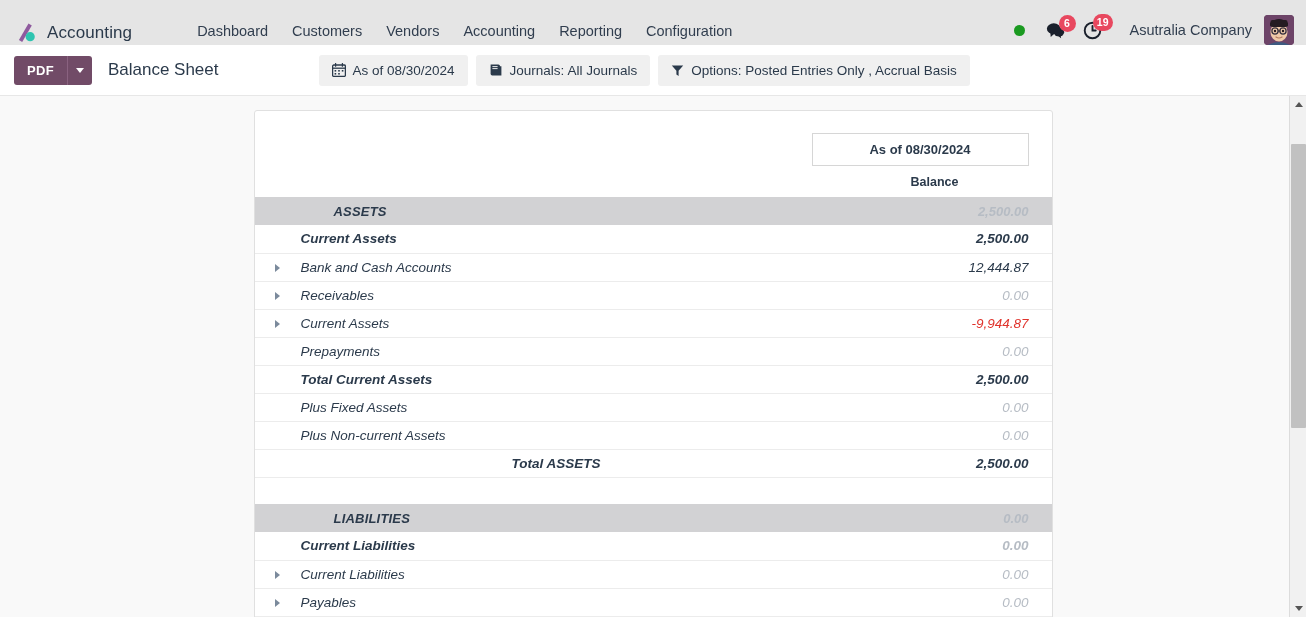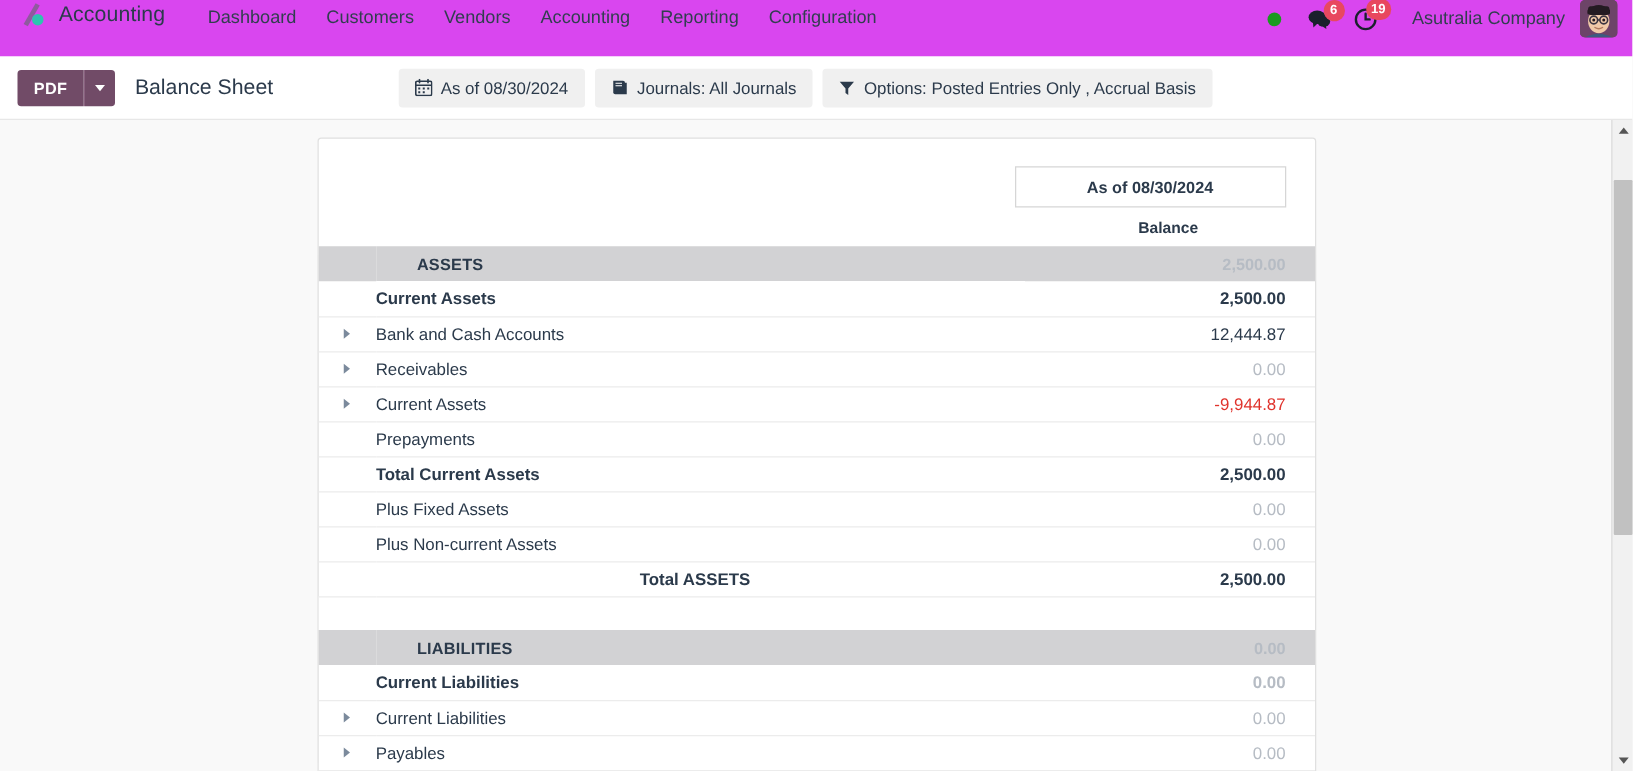--- a/index.html
+++ b/index.html
@@ -8,26 +8,27 @@
     width: 1306px; height: 617px;
     overflow: hidden;
     background: #f9f9f9;
     font-family: "Liberation Sans", sans-serif;
     color: #374151;
   }
 
   
   .navbar {
     height: 45px;
-    background: #d946ef;
-    display: flex;
-    align-items: flex-start;
+    background: #e5e5e5;
+    display: flex;
+    align-items: flex-end;
     padding: 0 12px 0 14px;
     position: relative;
     z-index: 20;
+    gap: 31px;
   }
   .brand-group { display: flex; align-items: center; gap: 9px; }
   .odoo-logo { width: 24px; height: 24px; position: relative; flex: none; }
   .brand-name {
     font-size: 17px;
     color: #2b3a4b;
     letter-spacing: .1px;
     white-space: nowrap;
   }
   .nav-menu { display: flex; align-items: center; margin-left: 22px; gap: 0; }
@@ -194,21 +195,21 @@
     font-size: 12.5px;
     font-weight: 600;
     color: #2b3a4b;
   }
 
   table.report { width: 100%; border-collapse: collapse; table-layout: fixed; }
   table.report td { vertical-align: middle; }
   .col-arrow { width: 46px; }
   .col-value { width: 232px; }
 
-  tr.row { border-bottom: 1px solid #ececec; }
+  tr.row { border-bottom: 1px solid #ececec; font-style: italic; }
   tr.row td { height: 28px; padding: 0; }
 
   .arrow-cell { text-align: center; }
   .tri {
     display: inline-block;
     width: 0; height: 0;
     border-top: 4px solid transparent;
     border-bottom: 4px solid transparent;
     border-left: 5px solid #7b8a9c;
     cursor: pointer;

